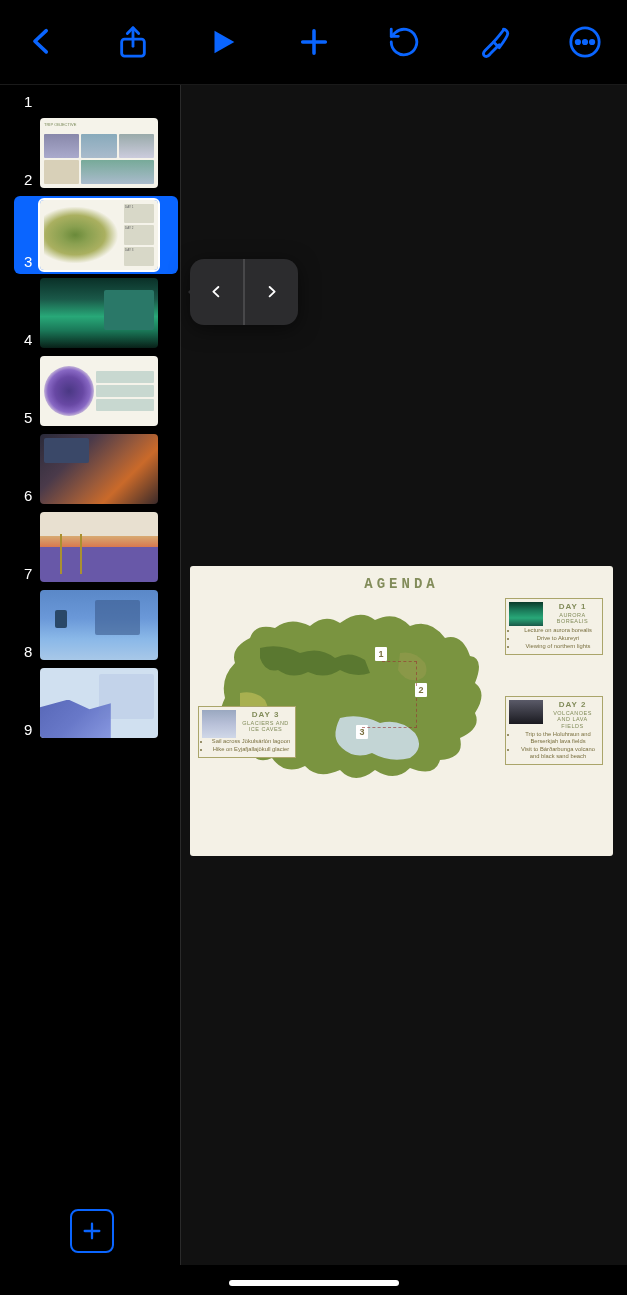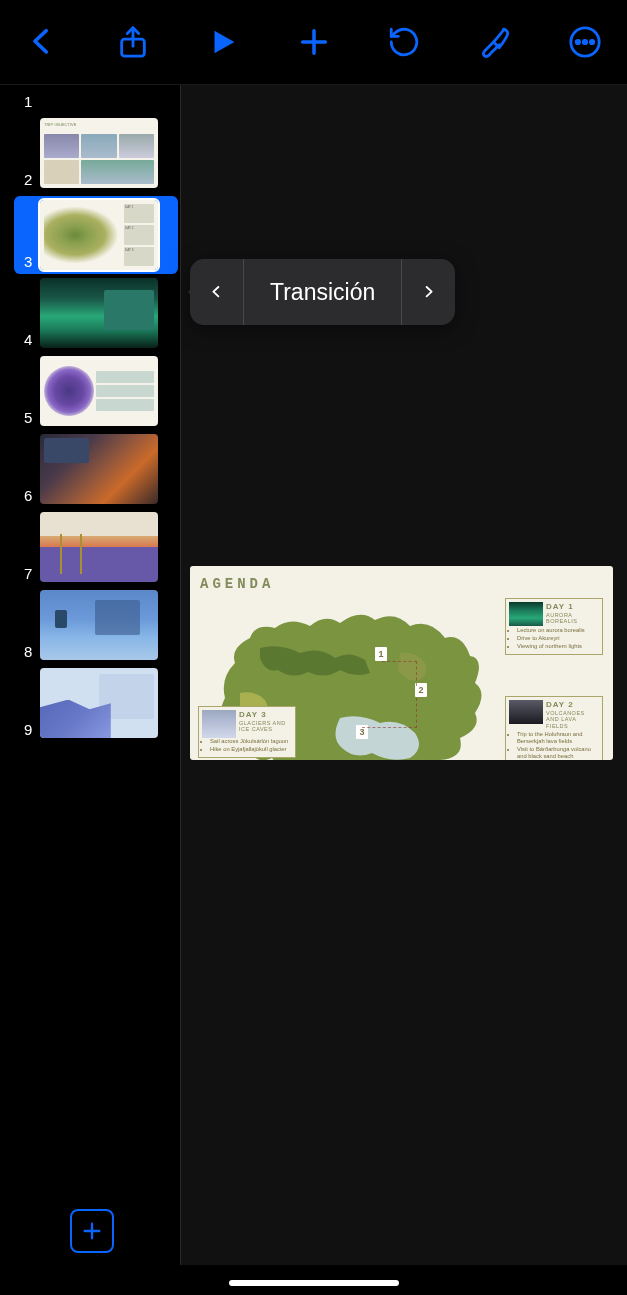--- a/index.html
+++ b/index.html
@@ -163,25 +163,26 @@
     .canvas {
       flex: 1;
       position: relative;
       background: #111;
     }
     .slide {
       position: absolute;
       left: 9px;
       top: 481px;
       width: 423px;
-      height: 194px;
+      height: 290px;
       background: #f4f1e6;
       border-radius: 3px;
       padding: 10px 10px;
       overflow: hidden;
+      text-align: center;
     }
     .slide-title {
       font-size: 14px;
       font-weight: 700;
       letter-spacing: 4px;
       color: #828c5a;
       margin-bottom: 6px;
       font-family: "Courier New", monospace;
     }
     .map-wrap {
@@ -467,21 +468,20 @@
     </div>
   </div>
 </div>
 
 <div class="popover">
   <div class="popover-arrow">
     <svg width="15" height="20" viewBox="0 0 24 24" fill="none" stroke="currentColor" stroke-width="3" stroke-linecap="round" stroke-linejoin="round">
         <path d="M15 19 L7 11.5 L15 4"></path>
       </svg>
   </div>
-  <div class="popover-label">Transición</div>
   <div class="popover-arrow r">
     <svg width="15" height="20" viewBox="0 0 24 24" fill="none" stroke="currentColor" stroke-width="3" stroke-linecap="round" stroke-linejoin="round">
         <path d="M9 19 L17 11.5 L9 4"></path>
       </svg>
   </div>
 </div>
 
 <div class="home-indicator"></div>
 
 </body></html>

